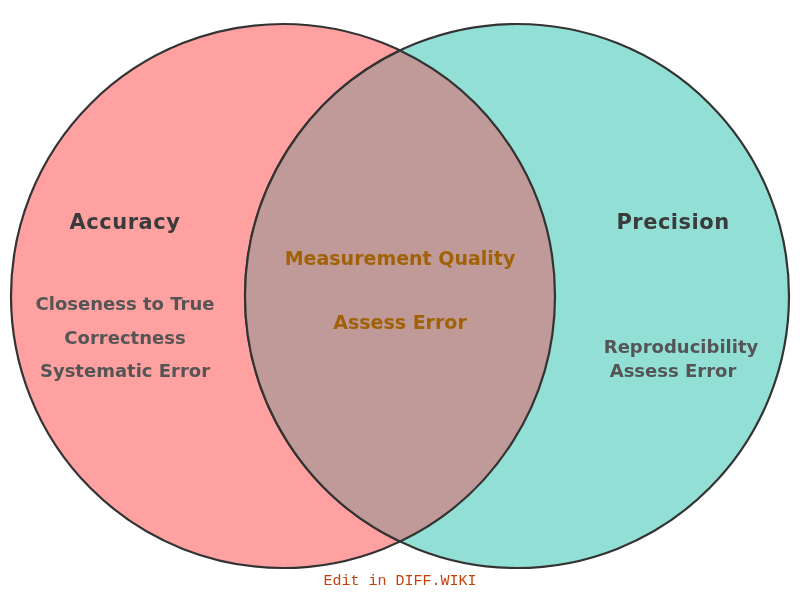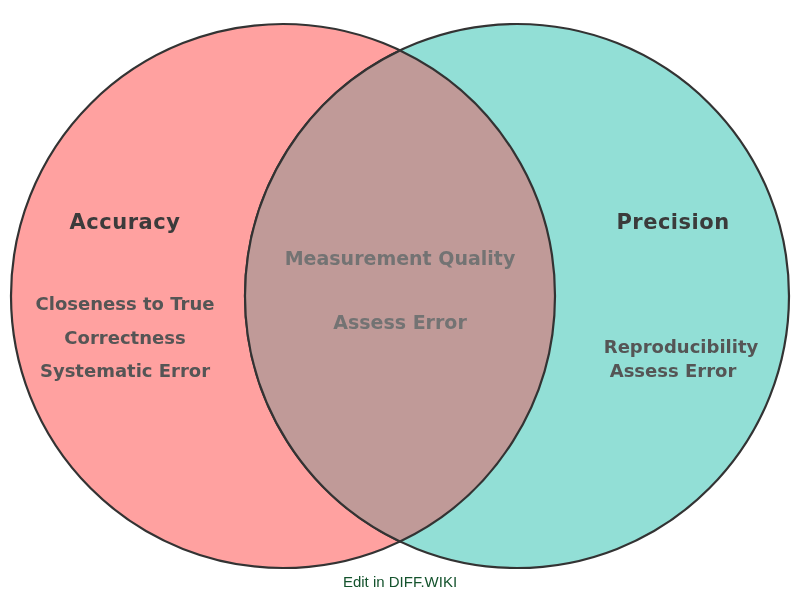--- a/index.html
+++ b/index.html
@@ -36,29 +36,29 @@
     font-size: 21px;
     color: #3b3b3b;
     letter-spacing: 0.5px;
   }
   .set-item {
     font-size: 18px;
     color: #555555;
   }
   .center-item {
     font-size: 19px;
-    color: #737373;
+    color: #a16207;
   }
   .caption {
     position: absolute;
     transform: translate(-50%, -50%);
     white-space: nowrap;
-    font-family: Liberation Sans, sans-serif;
+    font-family: Liberation Mono, monospace;
     font-size: 15px;
-    color: #14532d;
+    color: #c2410c;
     font-weight: normal;
   }
 </style>
 </head>
 <body>
 
 <div class="stage">
 
   <svg class="venn-svg" width="800" height="600" viewBox="0 0 800 600">
     <circle class="outlined" cx="283" cy="296" r="272" fill="#FFA1A0"></circle>

